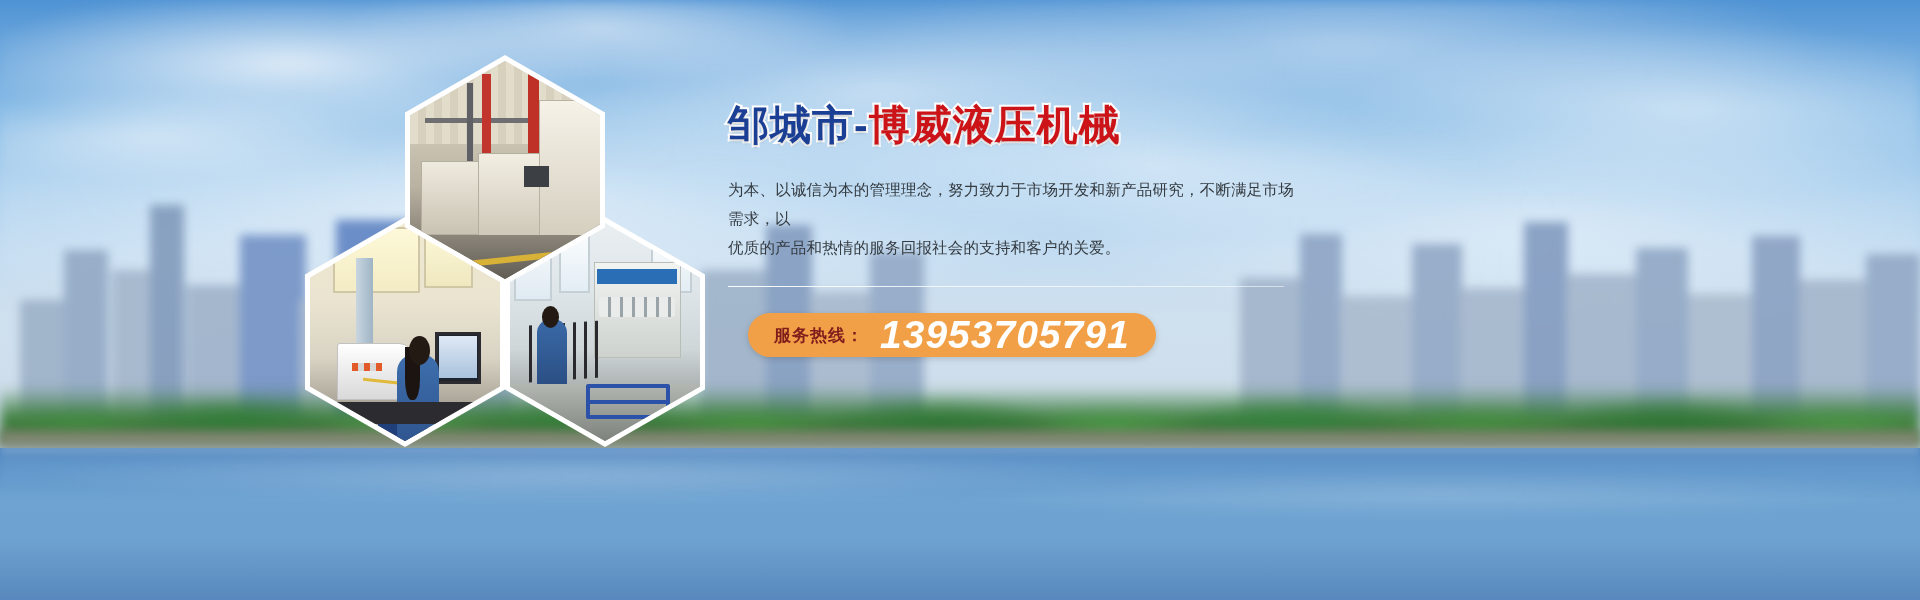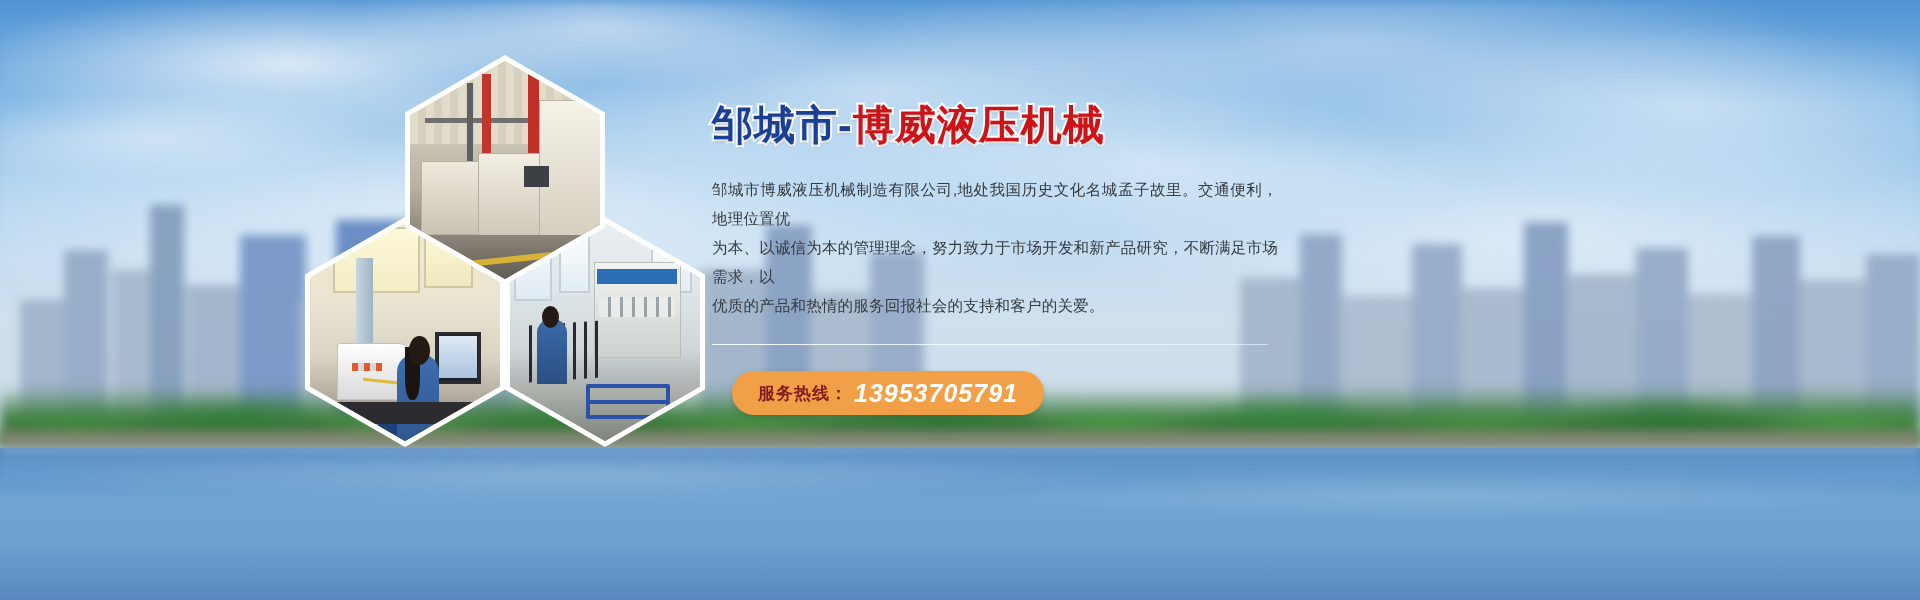--- a/index.html
+++ b/index.html
@@ -187,21 +187,21 @@
     background:linear-gradient(180deg,#3a6aa8,#2b4f84); border-radius:14px 14px 0 0; }
   .p-equip .worker-h{ position:absolute; left:17%; top:38%; width:9%; height:10%;
     background:#241a14; border-radius:50%; }
   .p-equip .floor{ position:absolute; left:0; bottom:0; width:100%; height:26%;
     background:linear-gradient(180deg,#b3b7b2,#7e827d); }
   .p-equip .cart{ position:absolute; left:40%; bottom:10%; width:44%; height:16%;
     border:4px solid #2b52a8; border-radius:2px; background:transparent; }
   .p-equip .cart-sh{ position:absolute; left:40%; bottom:17%; width:44%; height:4px; background:#2b52a8; }
 
   
-  .content { position:absolute; left:712px; top:100px; width:580px; }
+  .content { position:absolute; left:728px; top:100px; width:580px; }
 
   .title {
     font-size:41px; font-weight:bold; letter-spacing:1px;
     line-height:1.25; white-space:nowrap;
     -webkit-text-stroke:4px #ffffff;
     paint-order:stroke fill;
     text-shadow:0 2px 3px rgba(0,0,0,.18);
   }
   .t-blue { color:#1b3f94; }
   .t-red  { color:#cc1418; }
@@ -221,22 +221,22 @@
     display:inline-flex; align-items:center;
     margin-top:26px; margin-left:20px;
     height:44px; padding:0 26px;
     background:#f2a047; border-radius:22px;
     box-shadow:0 2px 6px rgba(0,0,0,.15);
   }
   .hotline .lbl {
     color:#7f1d1d; font-size:17px; font-weight:bold; letter-spacing:1px;
   }
   .hotline .num {
-    color:#ffffff; font-size:25px; font-weight:bold; font-style:italic;
-    letter-spacing:1px; margin-left:6px;
+    color:#ffffff; font-size:39px; font-weight:bold; font-style:italic;
+    letter-spacing:1px; margin-left:16px;
     font-family:"Liberation Sans","DejaVu Sans",sans-serif;
   }
 </style>
 </head>
 <body>
 
 <div id="banner">
 
   <div class="sky"></div>
   <div class="clouds"></div>
@@ -338,21 +338,20 @@
 
   </div>
 
   <div class="content">
 
     <h1 class="title">
       <span class="t-blue">邹城市-</span><span class="t-red">博威液压机械</span>
     </h1>
 
     <div class="desc">
-      <div>邹城市博威液压机械制造有限公司,地处我国历史文化名城孟子故里。交通便利，地理位置优</div>
       <div>为本、以诚信为本的管理理念，努力致力于市场开发和新产品研究，不断满足市场需求，以</div>
       <div>优质的产品和热情的服务回报社会的支持和客户的关爱。</div>
     </div>
 
     <div class="rule"></div>
 
     <div class="hotline">
       <span class="lbl">服务热线：</span>
       <span class="num">13953705791</span>
     </div>

